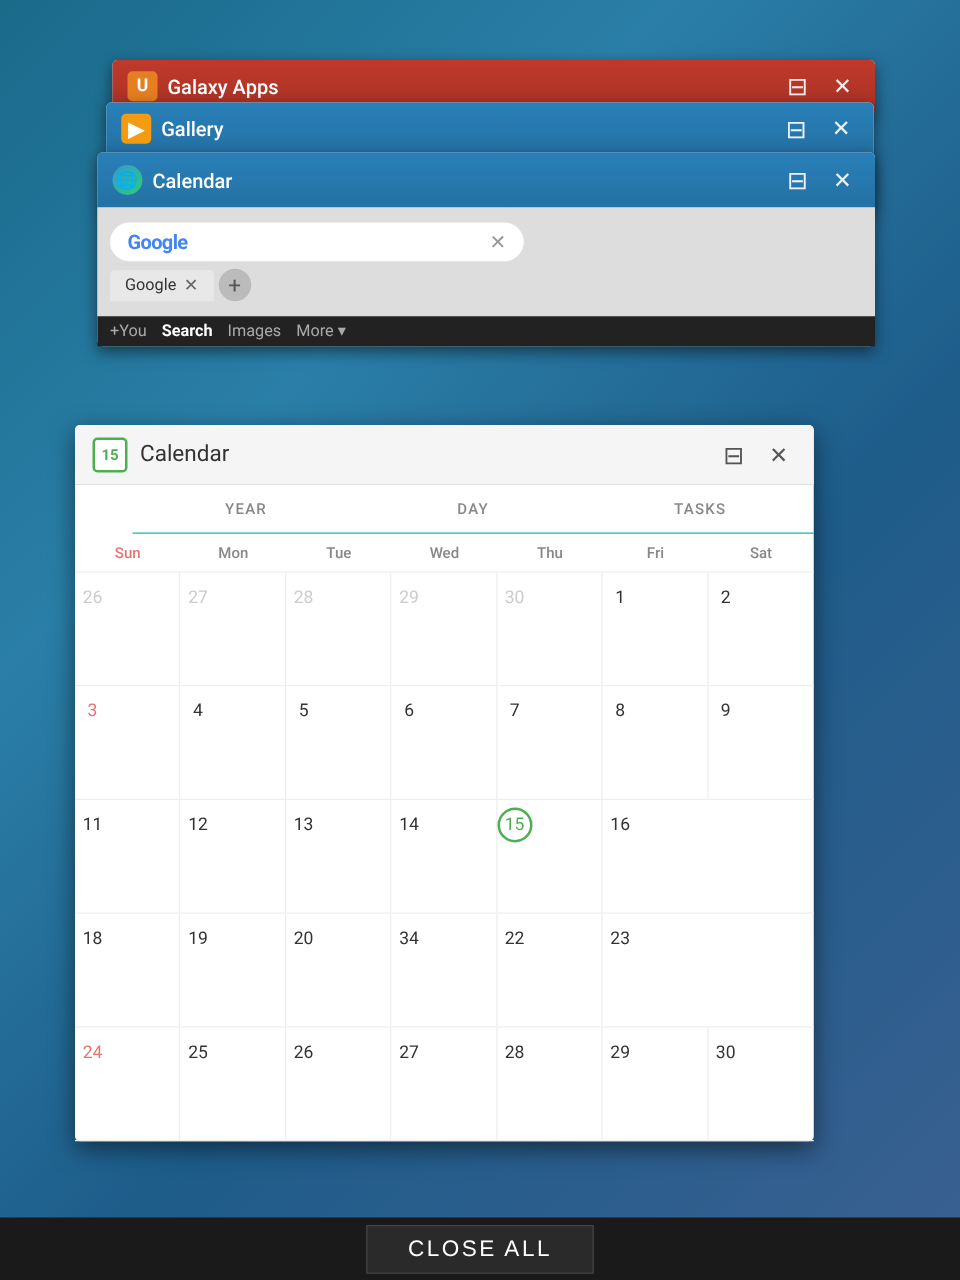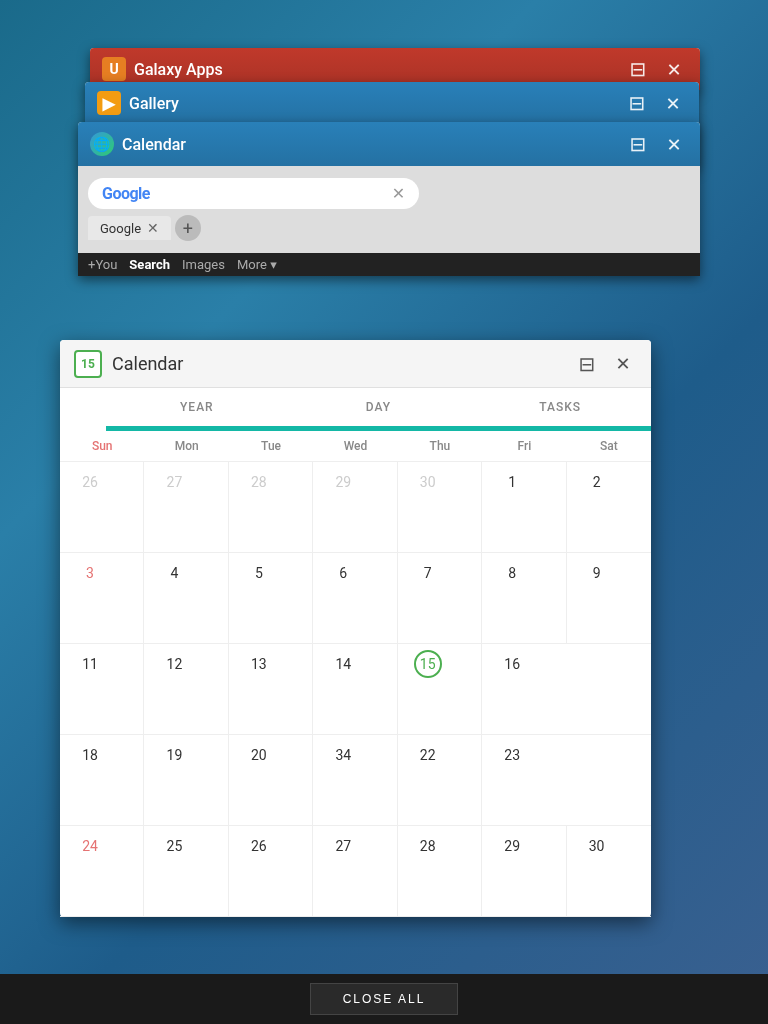--- a/index.html
+++ b/index.html
@@ -196,21 +196,21 @@
       align-items: center;
       gap: 12px;
       font-size: 13px;
     }
     .nav-item { color: #aaa; cursor: pointer; }
     .nav-item.active { color: #fff; font-weight: bold; }
 
     
     .calendar-tabs {
       display: flex;
-      border-bottom: 5px solid #14b8a6;
+      border-bottom: 1px solid #14b8a6;
       margin-left: 46px;
     }
     .cal-tab {
       flex: 1;
       text-align: center;
       padding: 12px 0;
       font-size: 12px;
       letter-spacing: 1px;
       color: #888;
       cursor: pointer;
@@ -236,21 +236,21 @@
     .cal-day-header.sun { color: #e57373; }
 
     .cal-week {
       display: grid;
       grid-template-columns: repeat(7, 1fr);
       border-bottom: 1px solid #eee;
       min-height: 90px;
     }
     .cal-cell {
       border-right: 1px solid #eee;
-      padding: 6px 16px;
+      padding: 6px 0;
       min-height: 90px;
     }
     .cal-cell:last-child { border-right: none; }
     .cal-date {
       font-size: 14px;
       color: #333;
       width: 28px;
       height: 28px;
       display: flex;
       align-items: center;
@@ -273,21 +273,21 @@
       height: 50px;
       background: #1a1a1a;
       display: flex;
       align-items: center;
       justify-content: center;
     }
     .close-all-btn {
       background: #2a2a2a;
       border: 1px solid #444;
       color: #fff;
-      font-size: 12px;
+      font-size: 18px;
       letter-spacing: 2px;
       padding: 8px 32px;
       cursor: pointer;
       font-weight: 500;
     }
 
     
     .globe-icon {
       width: 24px;
       height: 24px;

